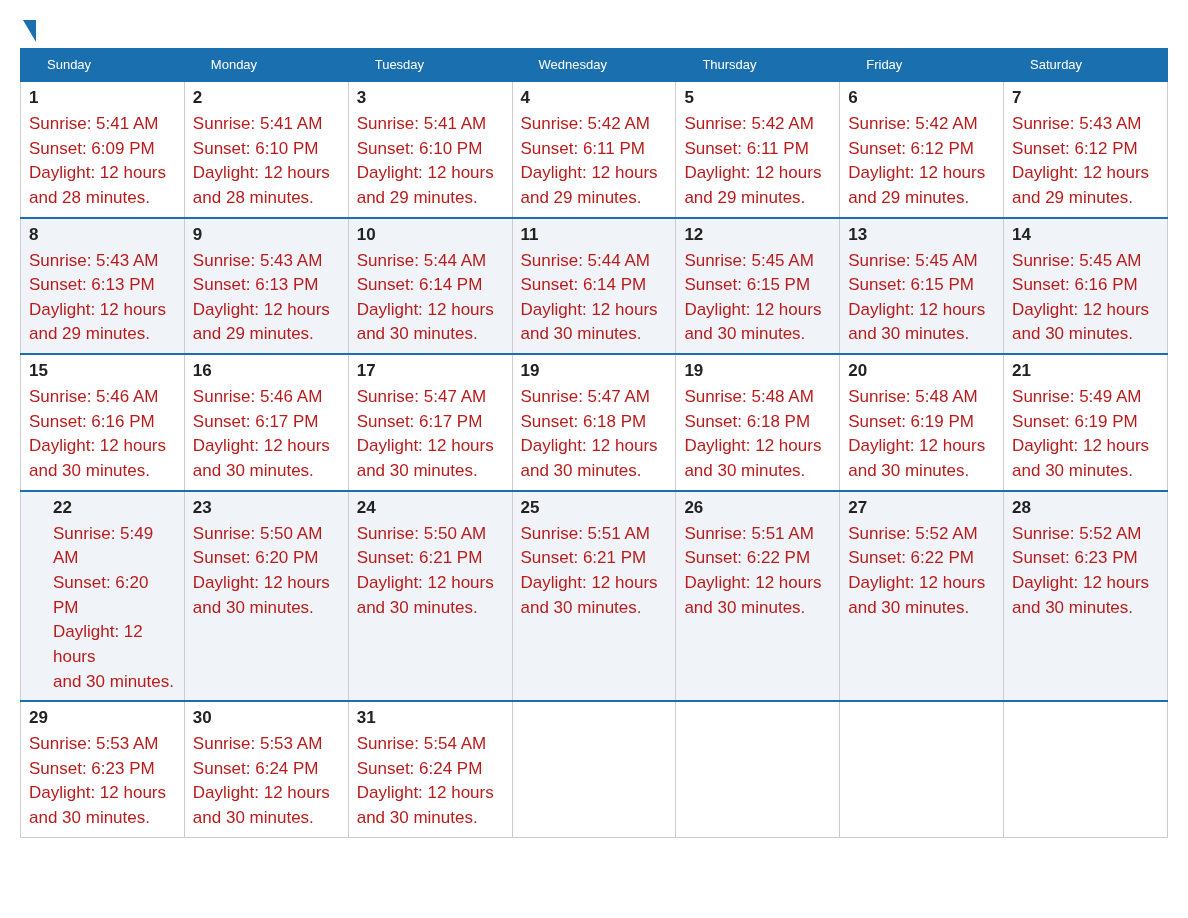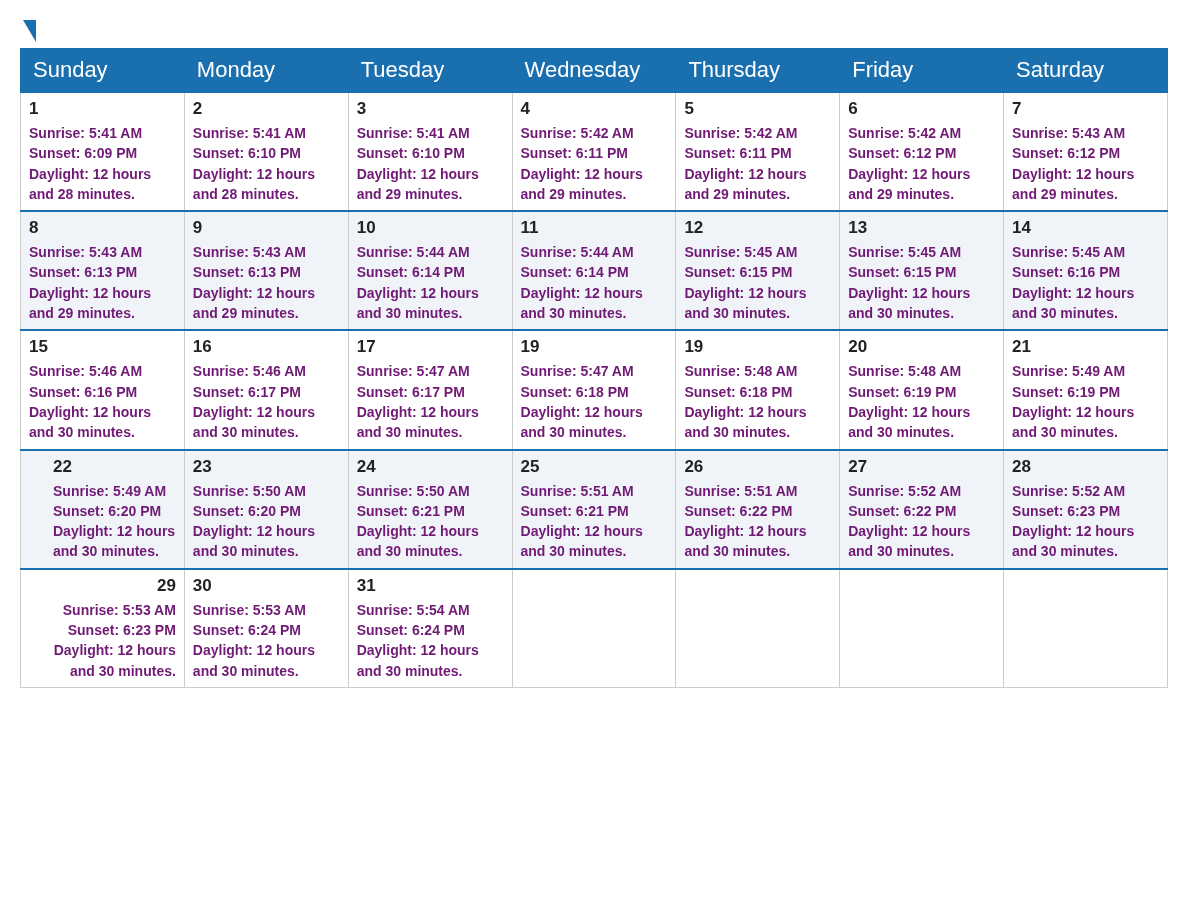--- a/index.html
+++ b/index.html
@@ -51,23 +51,23 @@
       margin-top: 4px;
     }
     .calendar {
       width: 100%;
       border-collapse: collapse;
       margin-top: 10px;
     }
     .calendar th {
       background-color: #1a6faf;
       color: #fff;
-      font-size: 22px;
+      font-size: 13px;
       font-weight: normal;
-      padding: 8px 12px;
+      padding: 8px 26px;
       text-align: left;
       border: 1px solid #1a6faf;
     }
     .calendar td {
       vertical-align: top;
       padding: 6px 8px;
       border: 1px solid #ccc;
       font-size: 13px;
       color: #222;
       width: 14.28%;
@@ -80,24 +80,23 @@
     .calendar tr:nth-child(odd) td {
       background-color: #ffffff;
     }
     .day-num {
       font-size: 17px;
       font-weight: bold;
       margin-bottom: 4px;
       color: #222;
     }
     .day-info {
-      font-size: 14px;
-      color: #701a75;
+      font-size: 17px;
+      color: #b91c1c;
       line-height: 1.45;
-      font-weight: bold;
     }
     .empty-cell {
       background-color: #fff !important;
     }
     .calendar tbody tr:first-child td {
       border-top: 2px solid #1a6faf;
     }
     .calendar tbody tr td {
       border-top: 1px solid #bbb;
     }
@@ -249,21 +248,21 @@
         <td style="background-color: rgb(240, 244, 249);">
           <div class="day-num">27</div>
           <div class="day-info">Sunrise: 5:52 AM<br>Sunset: 6:22 PM<br>Daylight: 12 hours<br>and 30 minutes.</div>
         </td>
         <td style="background-color: rgb(240, 244, 249);">
           <div class="day-num">28</div>
           <div class="day-info">Sunrise: 5:52 AM<br>Sunset: 6:23 PM<br>Daylight: 12 hours<br>and 30 minutes.</div>
         </td>
       </tr>
       <tr class="week-row">
-        <td style="background-color: rgb(255, 255, 255); text-align: right;">
+        <td style="background-color: rgb(255, 255, 255);">
           <div class="day-num">29</div>
           <div class="day-info">Sunrise: 5:53 AM<br>Sunset: 6:23 PM<br>Daylight: 12 hours<br>and 30 minutes.</div>
         </td>
         <td style="background-color: rgb(255, 255, 255);">
           <div class="day-num">30</div>
           <div class="day-info">Sunrise: 5:53 AM<br>Sunset: 6:24 PM<br>Daylight: 12 hours<br>and 30 minutes.</div>
         </td>
         <td style="background-color: rgb(255, 255, 255);">
           <div class="day-num">31</div>
           <div class="day-info">Sunrise: 5:54 AM<br>Sunset: 6:24 PM<br>Daylight: 12 hours<br>and 30 minutes.</div>

